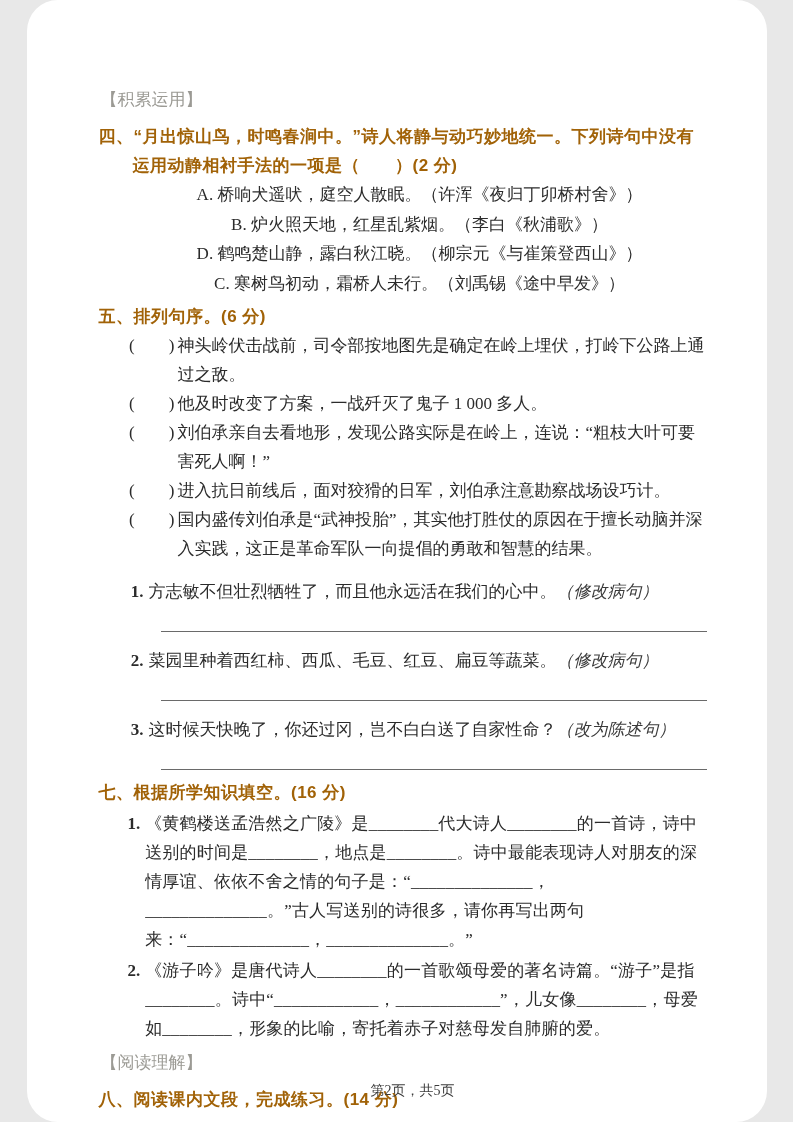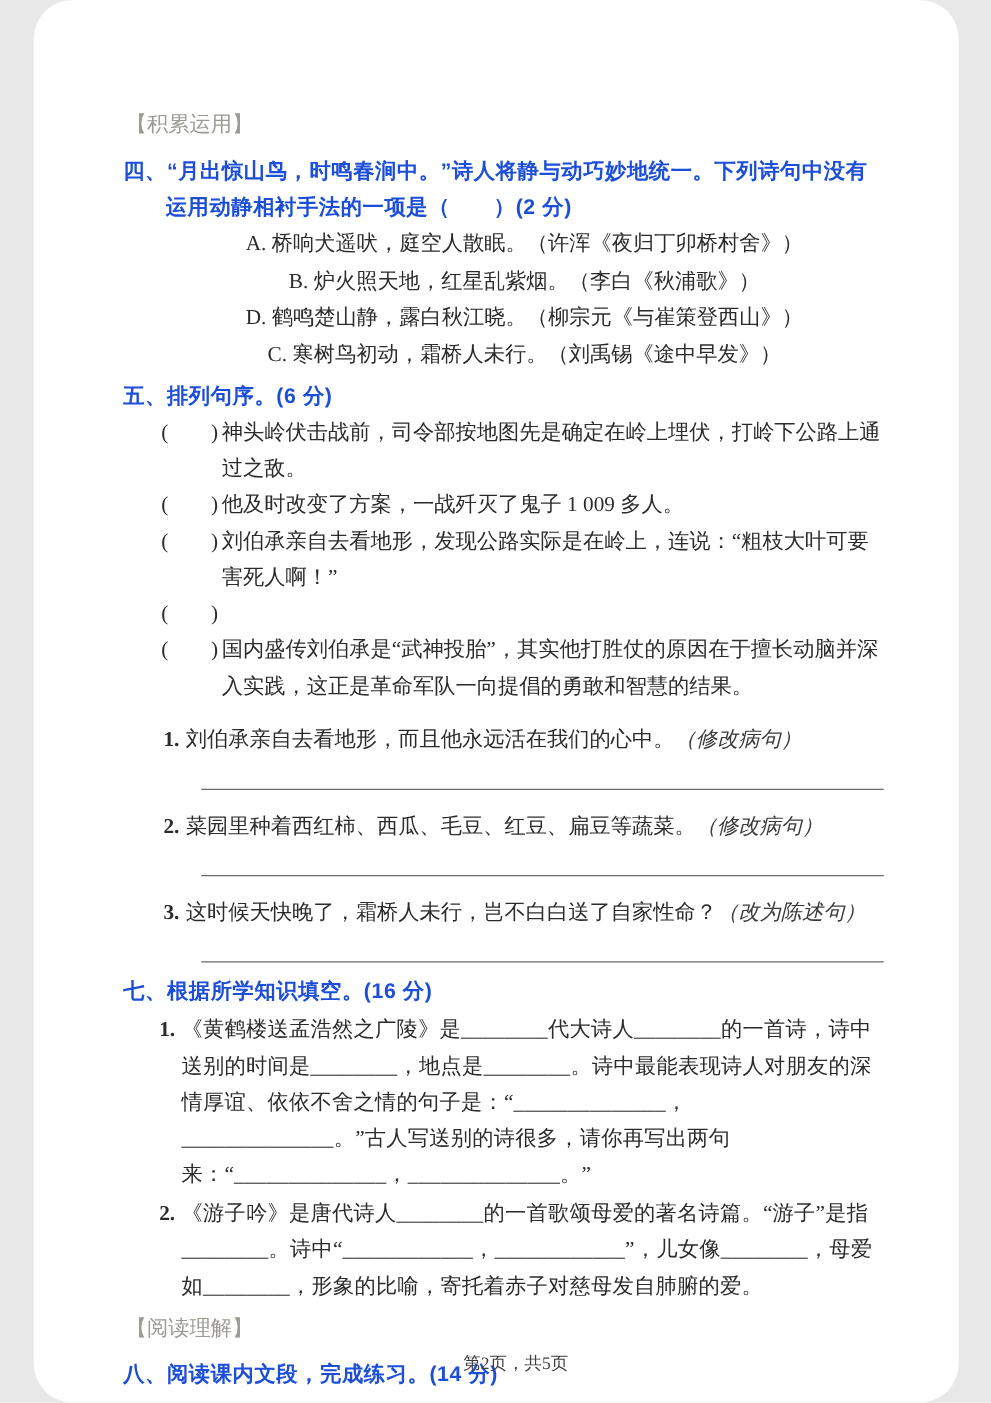--- a/index.html
+++ b/index.html
@@ -8,21 +8,21 @@
     font-family:"Liberation Serif",serif;color:#2b2b2b;overflow:hidden;
     margin:0 auto;box-sizing:border-box;border-radius:31px;
   }
   .content{padding:88px 60px 0 72px;font-size:17px;line-height:29px;}
   .sec-label{
     color:#9b9a94;font-size:17px;line-height:24px;
     font-family:"Liberation Sans",sans-serif;margin:0 0 10px 2px;
   }
   .q-block{margin-bottom:4px;}
   .q-header{
-    font-family:"Liberation Sans",sans-serif;font-weight:700;color:#1d4ed8;
+    font-family:"Liberation Sans",sans-serif;font-weight:700;color:#a16207;
     letter-spacing:0.5px;
   }
   .hang2{padding-left:2em;text-indent:-2em;}
   .opt{padding-left:2em;line-height:29.5px;text-align:center;}
   .q5-item{display:flex;padding-left:1.8em;}
   .paren{white-space:pre;flex:0 0 auto;padding-right:3px;}
   .itext{flex:1 1 auto;}
   .q6-item{display:flex;padding-left:1.9em;margin-top:14px;}
   .qnum{font-weight:700;flex:0 0 auto;padding-right:5px;}
   .kai{font-style:italic;color:#3a3a3a;}
@@ -54,49 +54,50 @@
     </div>
 
     <div class="q-block">
       <div class="q-header">五、排列句序。(6 分)</div>
       <div class="q5-item">
         <span class="paren">(　　)</span>
         <span class="itext">神头岭伏击战前，司令部按地图先是确定在岭上埋伏，打岭下公路上通过之敌。</span>
       </div>
       <div class="q5-item">
         <span class="paren">(　　)</span>
-        <span class="itext">他及时改变了方案，一战歼灭了鬼子 1 009 多人。</span>
+        <span class="itext">他及时改变了方案，一战歼灭了鬼子 1 000 多人。</span>
       </div>
       <div class="q5-item">
         <span class="paren">(　　)</span>
         <span class="itext">刘伯承亲自去看地形，发现公路实际是在岭上，连说：“粗枝大叶可要害死人啊！”</span>
       </div>
       <div class="q5-item">
         <span class="paren">(　　)</span>
+        <span class="itext">进入抗日前线后，面对狡猾的日军，刘伯承注意勘察战场设巧计。</span>
       </div>
       <div class="q5-item">
         <span class="paren">(　　)</span>
         <span class="itext">国内盛传刘伯承是“武神投胎”，其实他打胜仗的原因在于擅长动脑并深入实践，这正是革命军队一向提倡的勇敢和智慧的结果。</span>
       </div>
     </div>
 
     <div class="q-block">
       <div class="q6-item">
         <span class="qnum">1.</span>
-        <span class="itext"><span>刘伯承亲自去看地形，而且他永远活在我们的心中。</span><span class="kai">（修改病句）</span></span>
+        <span class="itext"><span>方志敏不但壮烈牺牲了，而且他永远活在我们的心中。</span><span class="kai">（修改病句）</span></span>
       </div>
       <div class="answer-line"></div>
       <div class="q6-item">
         <span class="qnum">2.</span>
         <span class="itext"><span>菜园里种着西红柿、西瓜、毛豆、红豆、扁豆等蔬菜。</span><span class="kai">（修改病句）</span></span>
       </div>
       <div class="answer-line"></div>
       <div class="q6-item">
         <span class="qnum">3.</span>
-        <span class="itext"><span>这时候天快晚了，霜桥人未行，岂不白白送了自家性命？</span><span class="kai">（改为陈述句）</span></span>
+        <span class="itext"><span>这时候天快晚了，你还过冈，岂不白白送了自家性命？</span><span class="kai">（改为陈述句）</span></span>
       </div>
       <div class="answer-line"></div>
     </div>
 
     <div class="q-block">
       <div class="q-header">七、根据所学知识填空。(16 分)</div>
       <div class="q7-item">
         <span class="qnum">1.</span>
         <span class="q7text">《黄鹤楼送孟浩然之广陵》是________代大诗人________的一首诗，诗中送别的时间是________，地点是________。诗中最能表现诗人对朋友的深情厚谊、依依不舍之情的句子是：“______________，______________。”古人写送别的诗很多，请你再写出两句来：“______________，______________。”</span>
       </div>

